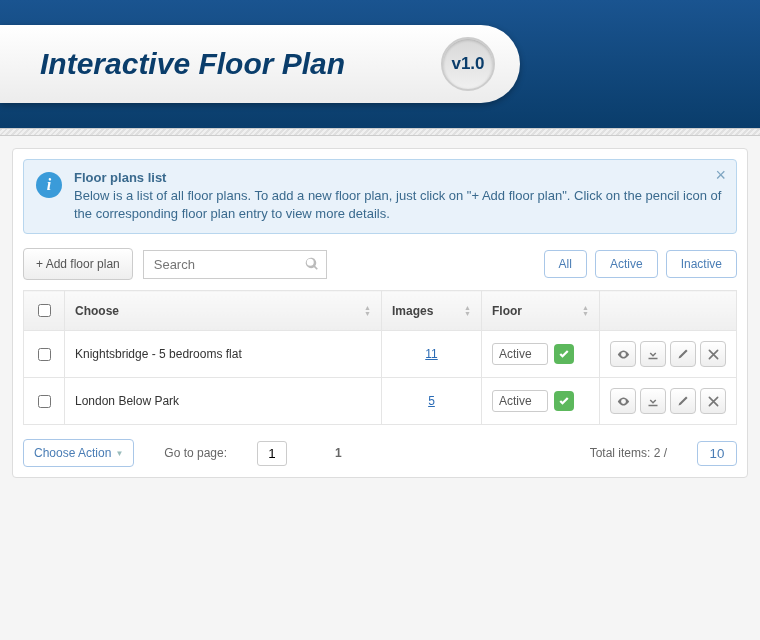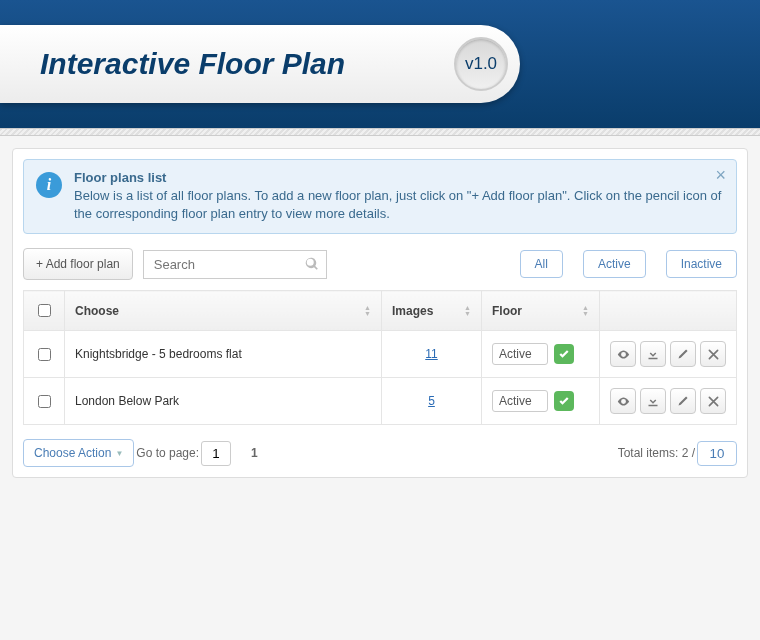--- a/index.html
+++ b/index.html
@@ -30,33 +30,33 @@
     padding-left: 40px;
   }
   .header-title {
     color: #0a3d6b;
     font-size: 30px;
     font-weight: bold;
     font-style: italic;
   }
   .version-badge {
     position: absolute;
-    right: 12px;
+    right: 25px;
     top: 50%;
     transform: translateY(-50%);
     width: 54px;
     height: 54px;
     border-radius: 50%;
     background: linear-gradient(#d8d8d8, #f0f0f0);
     border: 2px solid #ccc;
     display: flex;
     align-items: center;
     justify-content: center;
     font-size: 17px;
-    font-weight: normal;
+    font-weight: bold;
     color: #0a3d6b;
     box-shadow: inset 0 1px 3px rgba(0,0,0,0.2);
   }
   .sep-strip {
     height: 8px;
     background: repeating-linear-gradient(-45deg, #e0e0e0, #e0e0e0 2px, #f0f0f0 2px, #f0f0f0 4px);
     border-top: 1px solid #ccc;
     border-bottom: 1px solid #ccc;
   }
   .content {
@@ -137,21 +137,21 @@
     color: #666;
   }
   .search-wrap .icon {
     position: absolute;
     right: 8px;
     top: 50%;
     transform: translateY(-50%);
     color: #bbb;
   }
   .spacer { flex: 1; }
-  .filter-group { display: flex; gap: 20px; }
+  .filter-group { display: flex; gap: 8px; }
   .filter-btn {
     border: 1px solid #a9c7e8;
     background: #fff;
     color: #4a7db5;
     border-radius: 4px;
     padding: 6px 14px;
     font-size: 12px;
     cursor: pointer;
   }
   
@@ -202,21 +202,21 @@
     display:flex; align-items:center; justify-content:center; color:#fff;
   }
   .row-actions { display:flex; gap:4px; justify-content:center; }
   .icon-btn {
     width:26px; height:26px; border:1px solid #ccc; border-radius:4px;
     background:linear-gradient(#fff,#eee); display:flex; align-items:center;
     justify-content:center; cursor:pointer; color:#777;
   }
   
   .table-footer {
-    display:flex; align-items:center; gap:2px;
+    display:flex; align-items:center; gap:30px;
     margin-top:14px; font-size:12px; color:#666;
   }
   .choose-action {
     border:1px solid #a9c7e8; color:#4a7db5; background:#fff;
     border-radius:4px; padding:6px 10px; cursor:pointer;
     display:flex; align-items:center; gap:4px;
   }
   .page-input {
     width:30px; text-align:center; border:1px solid #ccc;
     border-radius:3px; padding:4px;

